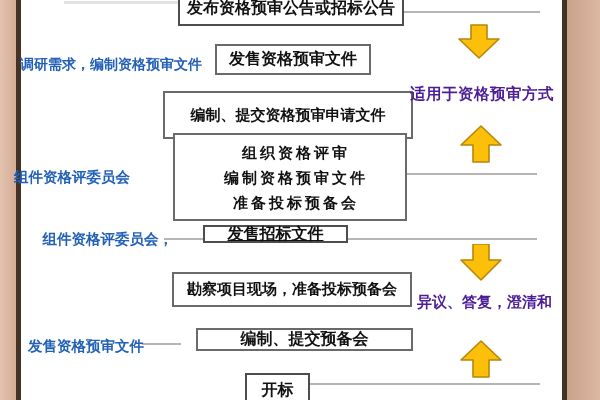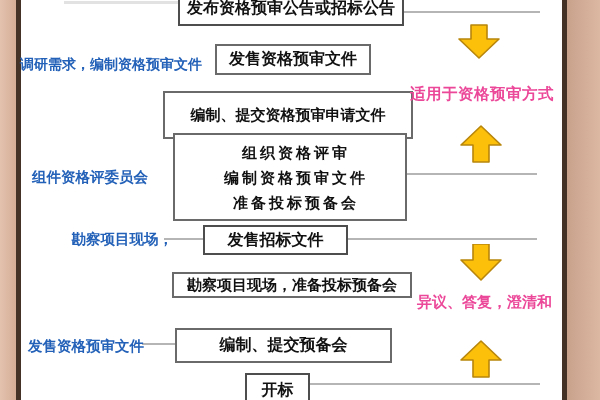--- a/index.html
+++ b/index.html
@@ -15,34 +15,34 @@
   .edge-right{left:562px;}
 
   
   .box{position:absolute;background:#fff;border:2px solid #4d4d4d;
        display:flex;flex-direction:column;align-items:center;justify-content:center;
        font-weight:bold;color:#111;text-align:center;box-sizing:border-box;}
   .box-announce{left:178px;top:-10px;width:226px;height:36px;font-size:16px;}
   .box-sell-preq{left:215px;top:44px;width:156px;height:31px;font-size:16px;border-color:#6a6a6a;}
   .box-preq-app{left:163px;top:91px;width:250px;height:48px;font-size:15px;border-color:#6a6a6a;}
   .box-organize{left:173px;top:133px;width:234px;height:88px;font-size:15px;letter-spacing:3px;line-height:25px;border-color:#6a6a6a;padding-left:12px;}
-  .box-sell-tender{left:203px;top:225px;width:145px;height:30px;font-size:16px;}
-  .box-survey{left:172px;top:272px;width:240px;height:26px;font-size:15px;border-color:#6a6a6a;}
-  .box-prep-meeting{left:175px;top:328px;width:217px;height:35px;font-size:16px;border-color:#6a6a6a;}
+  .box-sell-tender{left:203px;top:225px;width:145px;height:18px;font-size:16px;text-decoration:underline;}
+  .box-survey{left:172px;top:272px;width:240px;height:35px;font-size:15px;border-color:#6a6a6a;}
+  .box-prep-meeting{left:196px;top:328px;width:217px;height:23px;font-size:16px;border-color:#6a6a6a;}
   .box-open-bid{left:245px;top:373px;width:65px;height:34px;font-size:16px;}
 
   
   .lbl{position:absolute;color:#2361b8;font-weight:bold;white-space:nowrap;text-align:right;}
   .lbl-1{left:20px;top:56px;font-size:14px;}
-  .lbl-2{left:32px;top:168px;font-size:14.5px;}
+  .lbl-2{left:14px;top:168px;font-size:14.5px;}
   .lbl-3{left:28px;top:230px;font-size:14.5px;line-height:19px;white-space:normal;width:145px;}
   .lbl-4{left:28px;top:337px;font-size:14.5px;}
 
   
-  .note{position:absolute;color:#ec4899;font-weight:bold;white-space:nowrap;}
+  .note{position:absolute;color:#4c1d95;font-weight:bold;white-space:nowrap;}
   .note-1{left:410px;top:84px;font-size:15.5px;letter-spacing:0.5px;}
   .note-2{left:417px;top:292px;font-size:15px;line-height:20px;text-align:center;}
 
   
   .cline{position:absolute;height:2px;background:#b5b5b5;}
   .cl-announce{left:404px;top:11px;width:136px;}
   .cl-organize{left:404px;top:173px;width:133px;}
   .cl-sell-l{left:164px;top:238px;width:39px;}
   .cl-sell-r{left:348px;top:238px;width:189px;}
   .cl-eval{left:142px;top:343px;width:39px;}
@@ -96,21 +96,21 @@
   <div class="box box-prep-meeting">
     <span>编制、提交预备会</span>
   </div>
   <div class="box box-open-bid">
     <span>开标</span>
   </div>
 
   <div class="lbl lbl-1">调研需求，编制资格预审文件</div>
   <div class="lbl lbl-2">组件资格评委员会</div>
   <div class="lbl lbl-3">
-    <div>勘察项目现场，</div>
+    <div>组件资格评委员会，</div>
   </div>
   <div class="lbl lbl-4">发售资格预审文件</div>
 
   <div class="note note-1">适用于资格预审方式</div>
   <div class="note note-2">
     <div>异议、答复，澄清和</div>
   </div>
 
   <svg class="arrow a1" width="44" height="35" viewBox="0 0 44 35">
     <path d="M14 1 H30 V15 H42 L22 34 L2 15 H14 Z" fill="#fcbf0a" stroke="#b8860b" stroke-width="1.6" stroke-linejoin="round"></path>

